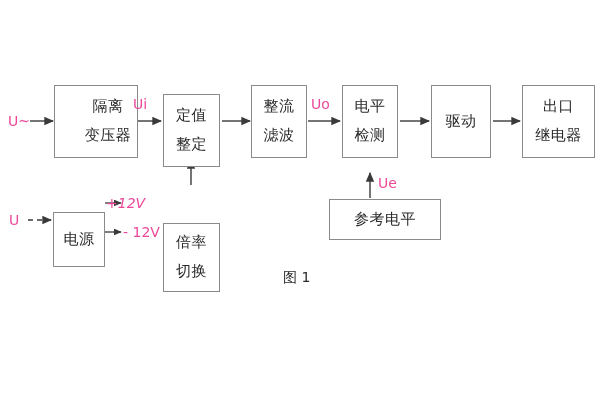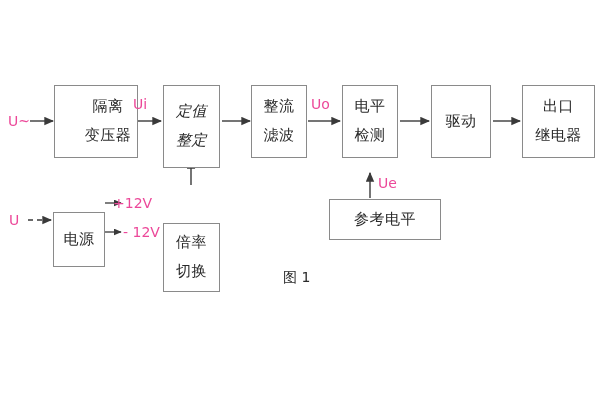--- a/index.html
+++ b/index.html
@@ -97,21 +97,21 @@
     <line x1="191" y1="185" x2="191" y2="160" stroke="#3a3a3a" stroke-width="1.4" marker-end="url(#ah)"></line>
 
     <line x1="370" y1="198" x2="370" y2="173" stroke="#3a3a3a" stroke-width="1.4" marker-end="url(#ah)"></line>
   </svg>
 
   <div class="block" style="left:54px; top:85px; width:84px; height:73px;padding-left:24px;">
     <span class="ln">隔离</span>
     <span class="ln">变压器</span>
   </div>
 
-  <div class="block" style="left:163px; top:85px; width:57px; height:83px;font-style:italic;">
+  <div class="block" style="left:163px; top:94px; width:57px; height:73px;">
     <span class="ln">定值</span>
     <span class="ln">整定</span>
   </div>
 
   <div class="block" style="left:251px; top:85px; width:56px; height:73px;">
     <span class="ln">整流</span>
     <span class="ln">滤波</span>
   </div>
 
   <div class="block single" style="left:431px; top:85px; width:60px; height:73px;">
@@ -144,19 +144,19 @@
   <div class="label sig" style="left:8px; top:114px;">U~</div>
 
   <div class="label sig" style="left:9px; top:213px;">U</div>
 
   <div class="label sig" style="left:133px; top:97px;">Ui</div>
 
   <div class="label sig" style="left:311px; top:97px;">Uo</div>
 
   <div class="label sig" style="left:378px; top:176px;">Ue</div>
 
-  <div class="label sig" style="left:113px; top:196px;">+12V</div>
+  <div class="label sig" style="left:106px; top:196px;font-style:italic;">+12V</div>
 
   <div class="label sig" style="left:123px; top:225px;">- 12V</div>
 
   <div class="label cap" style="left:283px; top:270px;">图 1</div>
 
 </div>
 
 </body></html>

